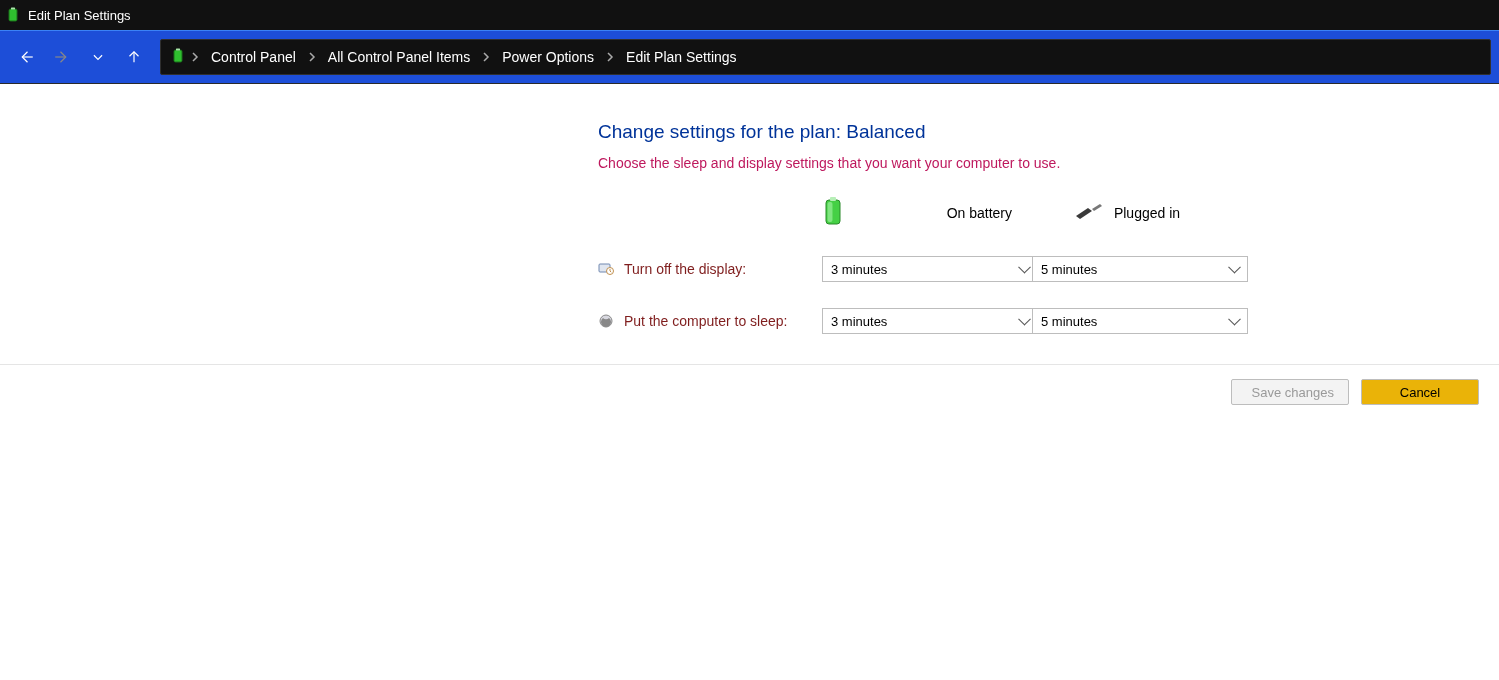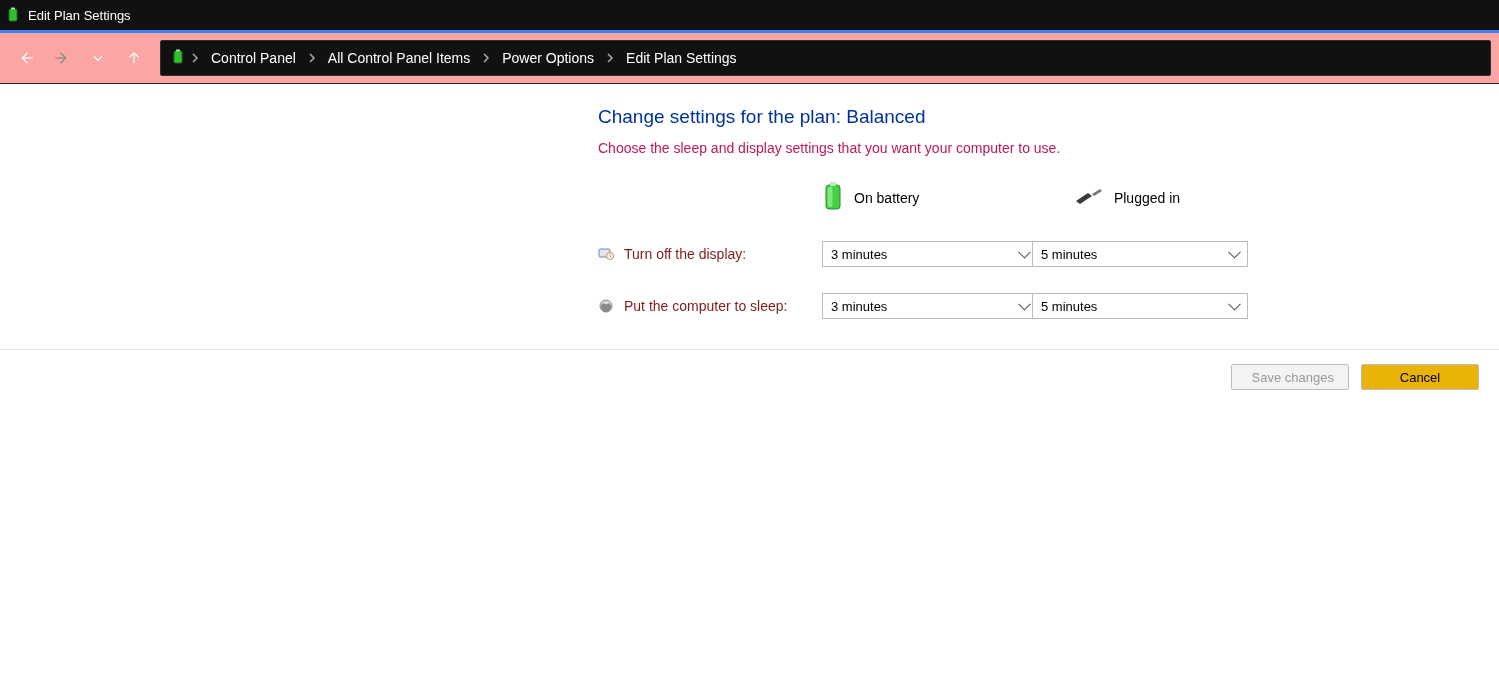--- a/index.html
+++ b/index.html
@@ -24,25 +24,25 @@
     font-size: 13px;
   }
   .titlebar .ticon {
     margin-right: 8px;
     display: inline-flex;
   }
 
   
   .navbar {
     height: 54px;
-    background: #fca5a5;
+    background: #1d4ed8;
     display: flex;
     align-items: center;
     padding: 0 8px;
-    border-top: 3px solid #3b82f6;
+    border-top: 1px solid #3b82f6;
     border-bottom: 1px solid #2a2a2a;
     justify-content: space-between;
   }
   .nav-btn {
     width: 36px;
     height: 36px;
     display: flex;
     align-items: center;
     justify-content: center;
     color: #ffffff;
@@ -74,21 +74,21 @@
   }
 
   
   .content-wrap {
     width: 100%;
     background: #ffffff;
   }
   .content {
     width: 640px;
     margin-left: 598px;
-    padding-top: 22px;
+    padding-top: 37px;
     padding-bottom: 30px;
   }
   .page-heading {
     color: #003399;
     font-size: 19px;
     font-weight: 400;
     margin-bottom: 12px;
   }
   .page-subtext {
     color: #be185d;
@@ -255,21 +255,21 @@
 </div>
 
 <div class="content-wrap">
   <div class="content">
     <h1 class="page-heading">Change settings for the plan: Balanced</h1>
     <p class="page-subtext">Choose the sleep and display settings that you want your computer to use.</p>
 
     <div class="grid">
 
       <div class="spacer-cell"></div>
-      <div class="col-header" style="justify-content:flex-start;">
+      <div class="col-header" style="justify-content:space-between;">
         <span>
           <svg width="22" height="32" viewBox="0 0 22 32">
             <rect x="4" y="5" width="14" height="24" rx="3" fill="#45d045" stroke="#2a8a2a"></rect>
             <rect x="8" y="2" width="6" height="4" rx="1" fill="#b7efb7"></rect>
             <rect x="5.5" y="7" width="5" height="20" rx="2" fill="#9bf09b" opacity="0.7"></rect>
           </svg>
         </span>
         <span>On battery</span>
       </div>
       <div class="spacer-cell"></div>

